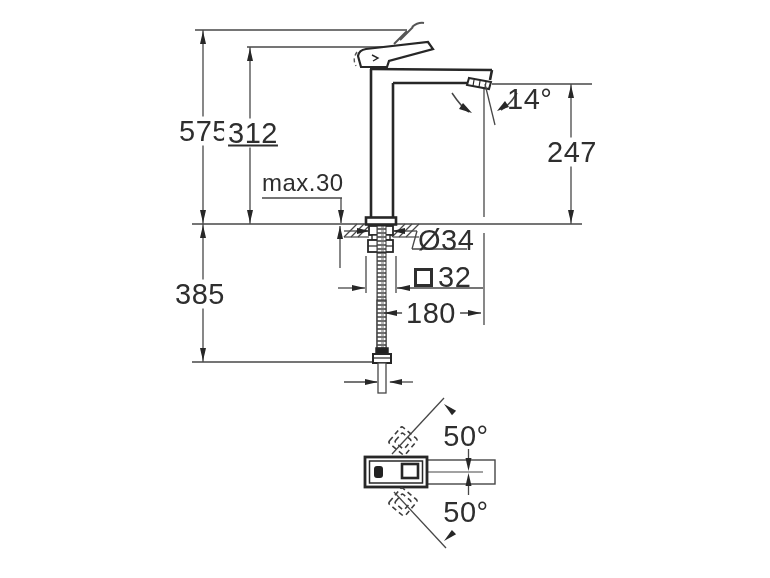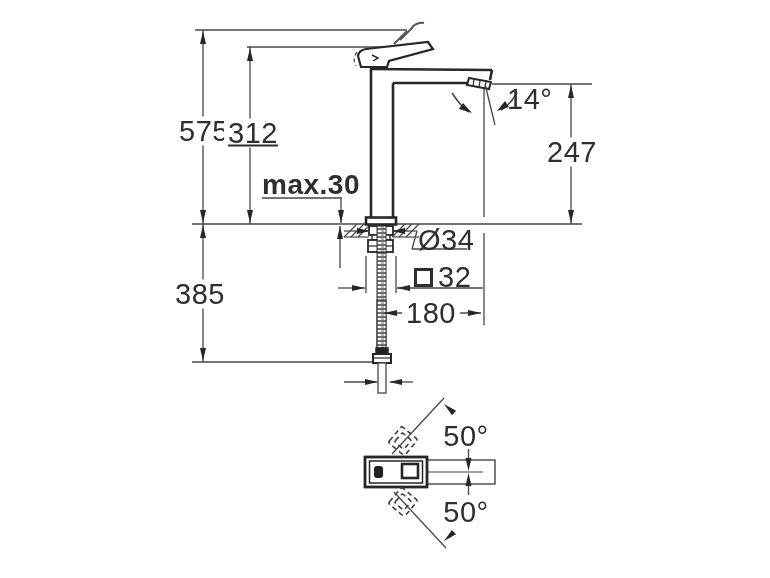--- a/index.html
+++ b/index.html
@@ -6,21 +6,21 @@
   #stage{
     position:relative;width:770px;height:578px;background:#fff;
     font-family:"Liberation Sans", sans-serif;color:#2e2e2e;overflow:hidden;
   }
   #linework{position:absolute;left:0;top:0;}
   .lbl{
     position:absolute;line-height:1;white-space:nowrap;
     font-size:29px;color:#2e2e2e;letter-spacing:0.5px;
   }
   .lbl.onLine{background:#fff;padding:0 4px;transform:translate(-50%,-50%);}
-  .lbl.small{font-size:28px;font-weight:bold;}
+  .lbl.small{font-size:24px;}
   .sq-symbol{
     display:inline-block;width:13px;height:13px;border:3px solid #2e2e2e;
     margin-right:5px;vertical-align:baseline;
   }
   .g-main{font-size:33px;}
   .g-sup{font-size:19px;position:relative;top:-13px;}
   .g-slash{font-size:27px;position:relative;top:-2px;}
   .g-sub{font-size:19px;position:relative;top:3px;}
 </style>
 </head>

